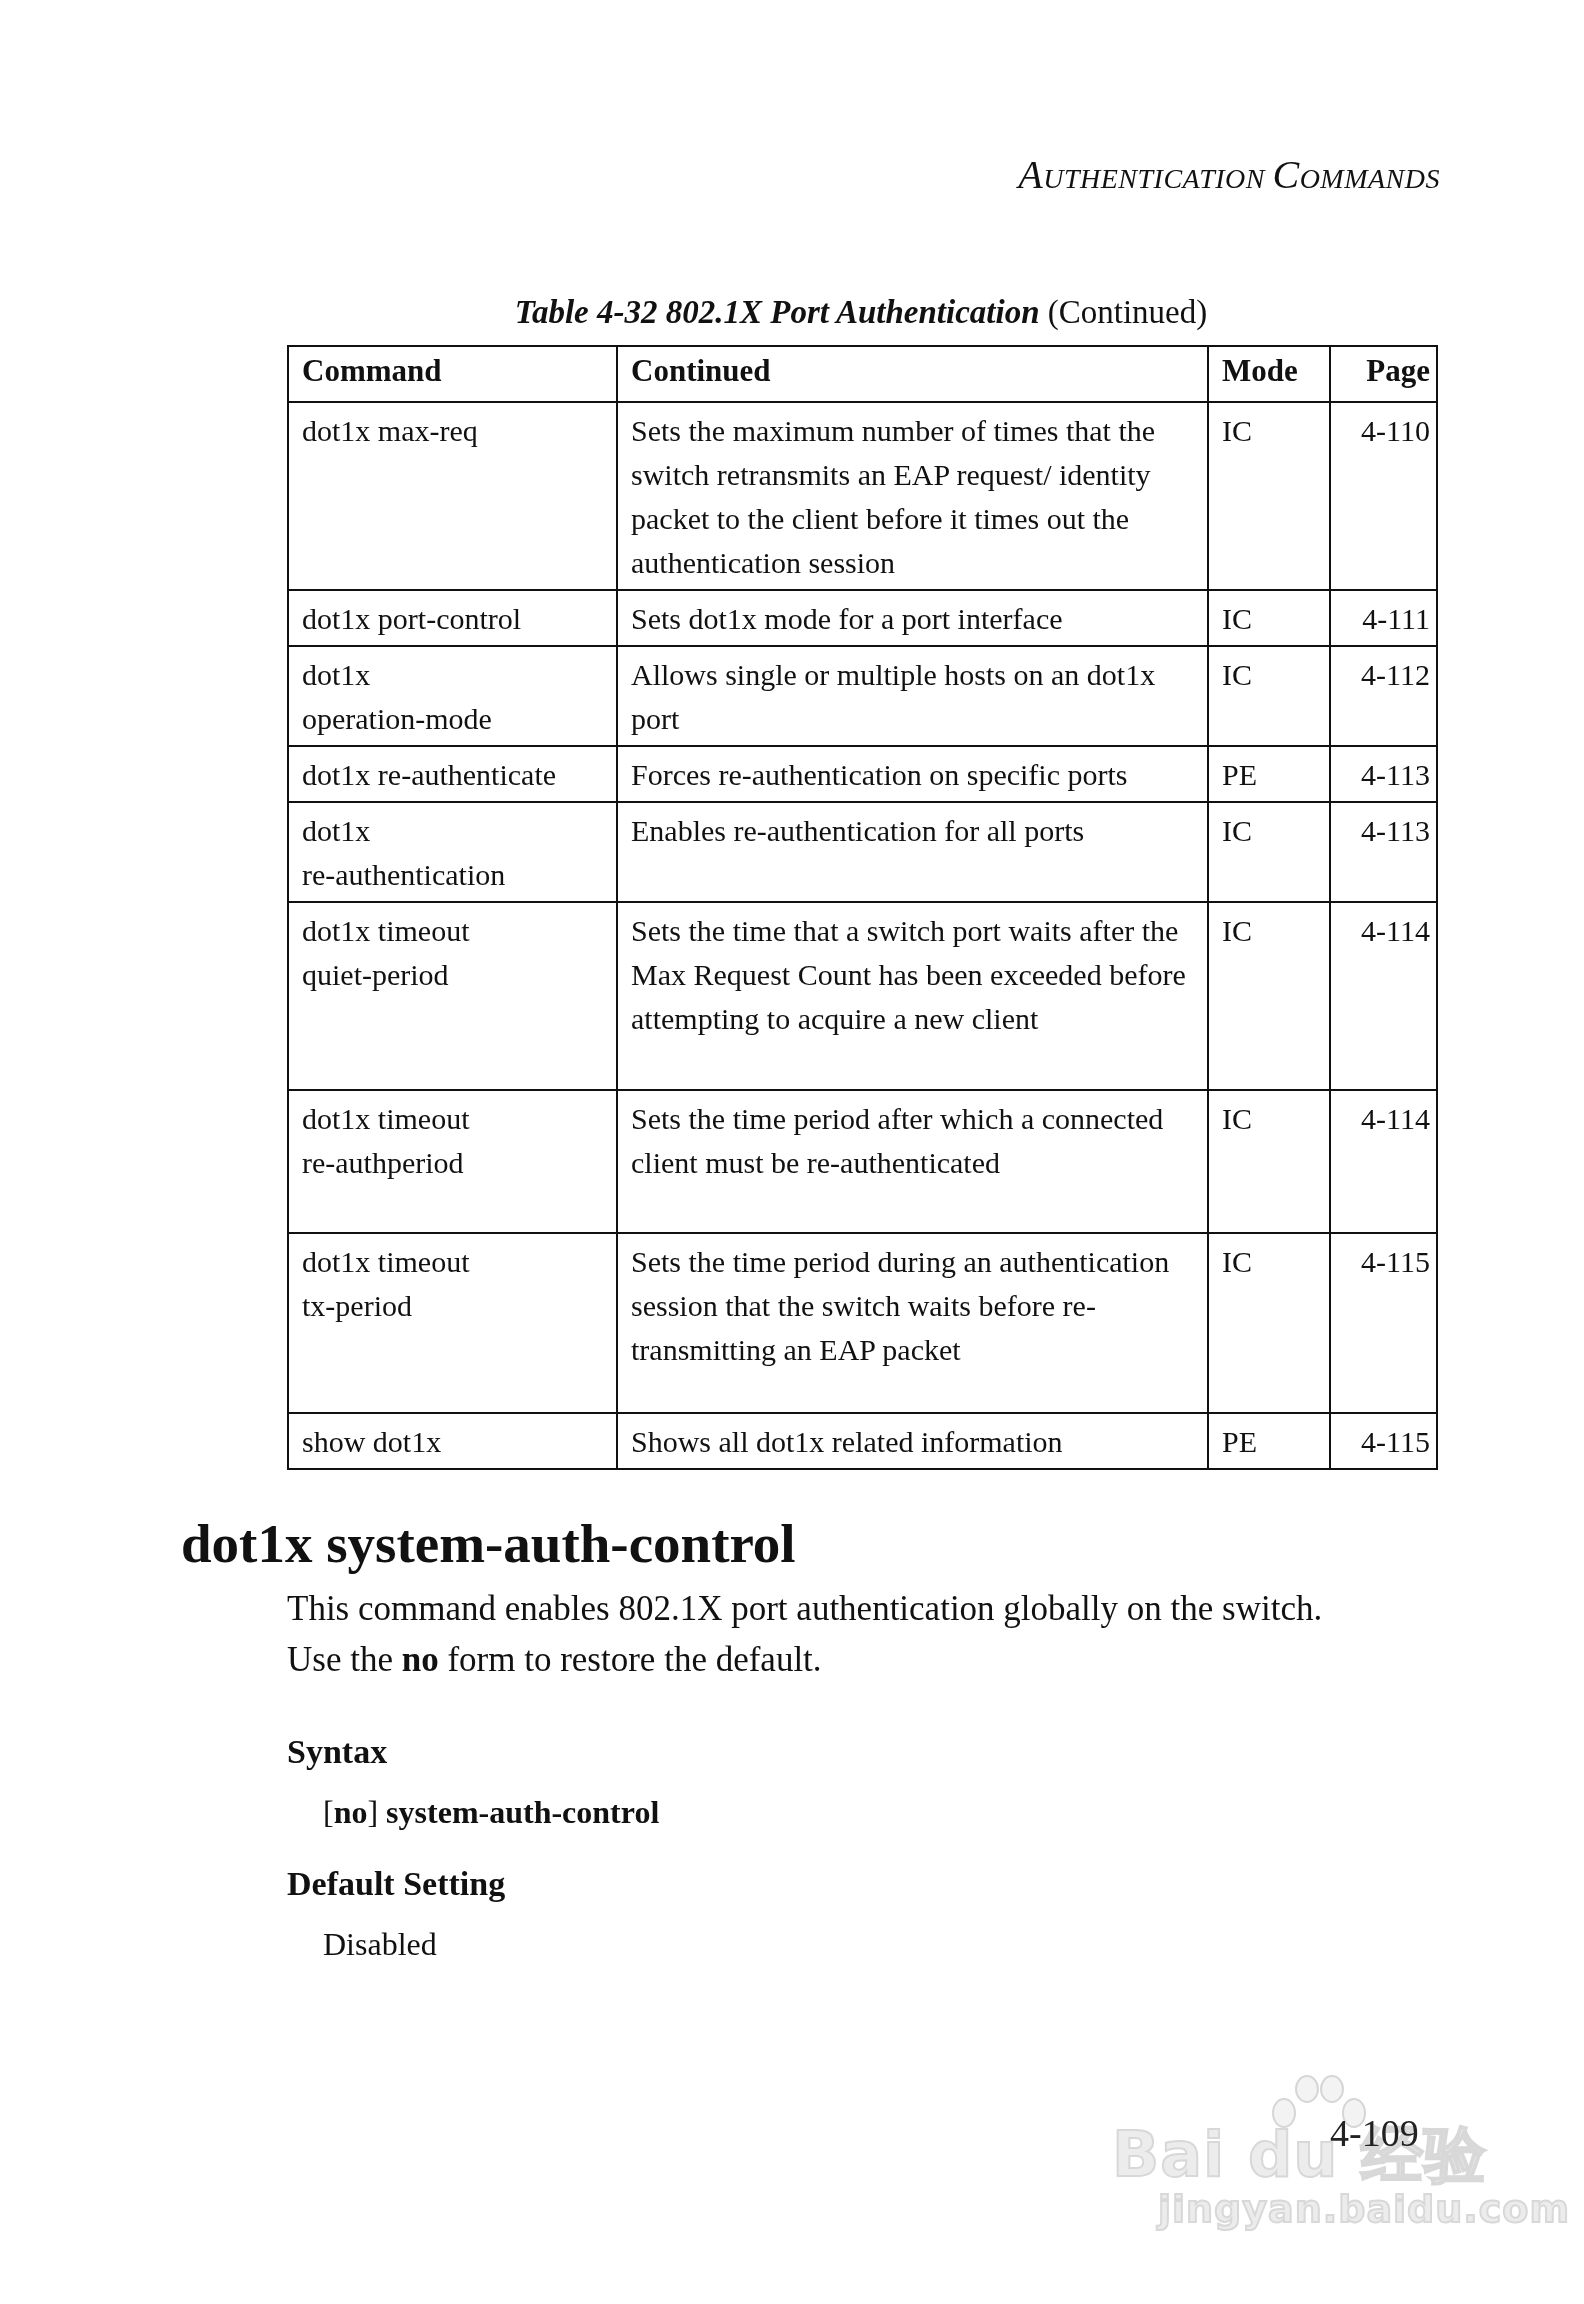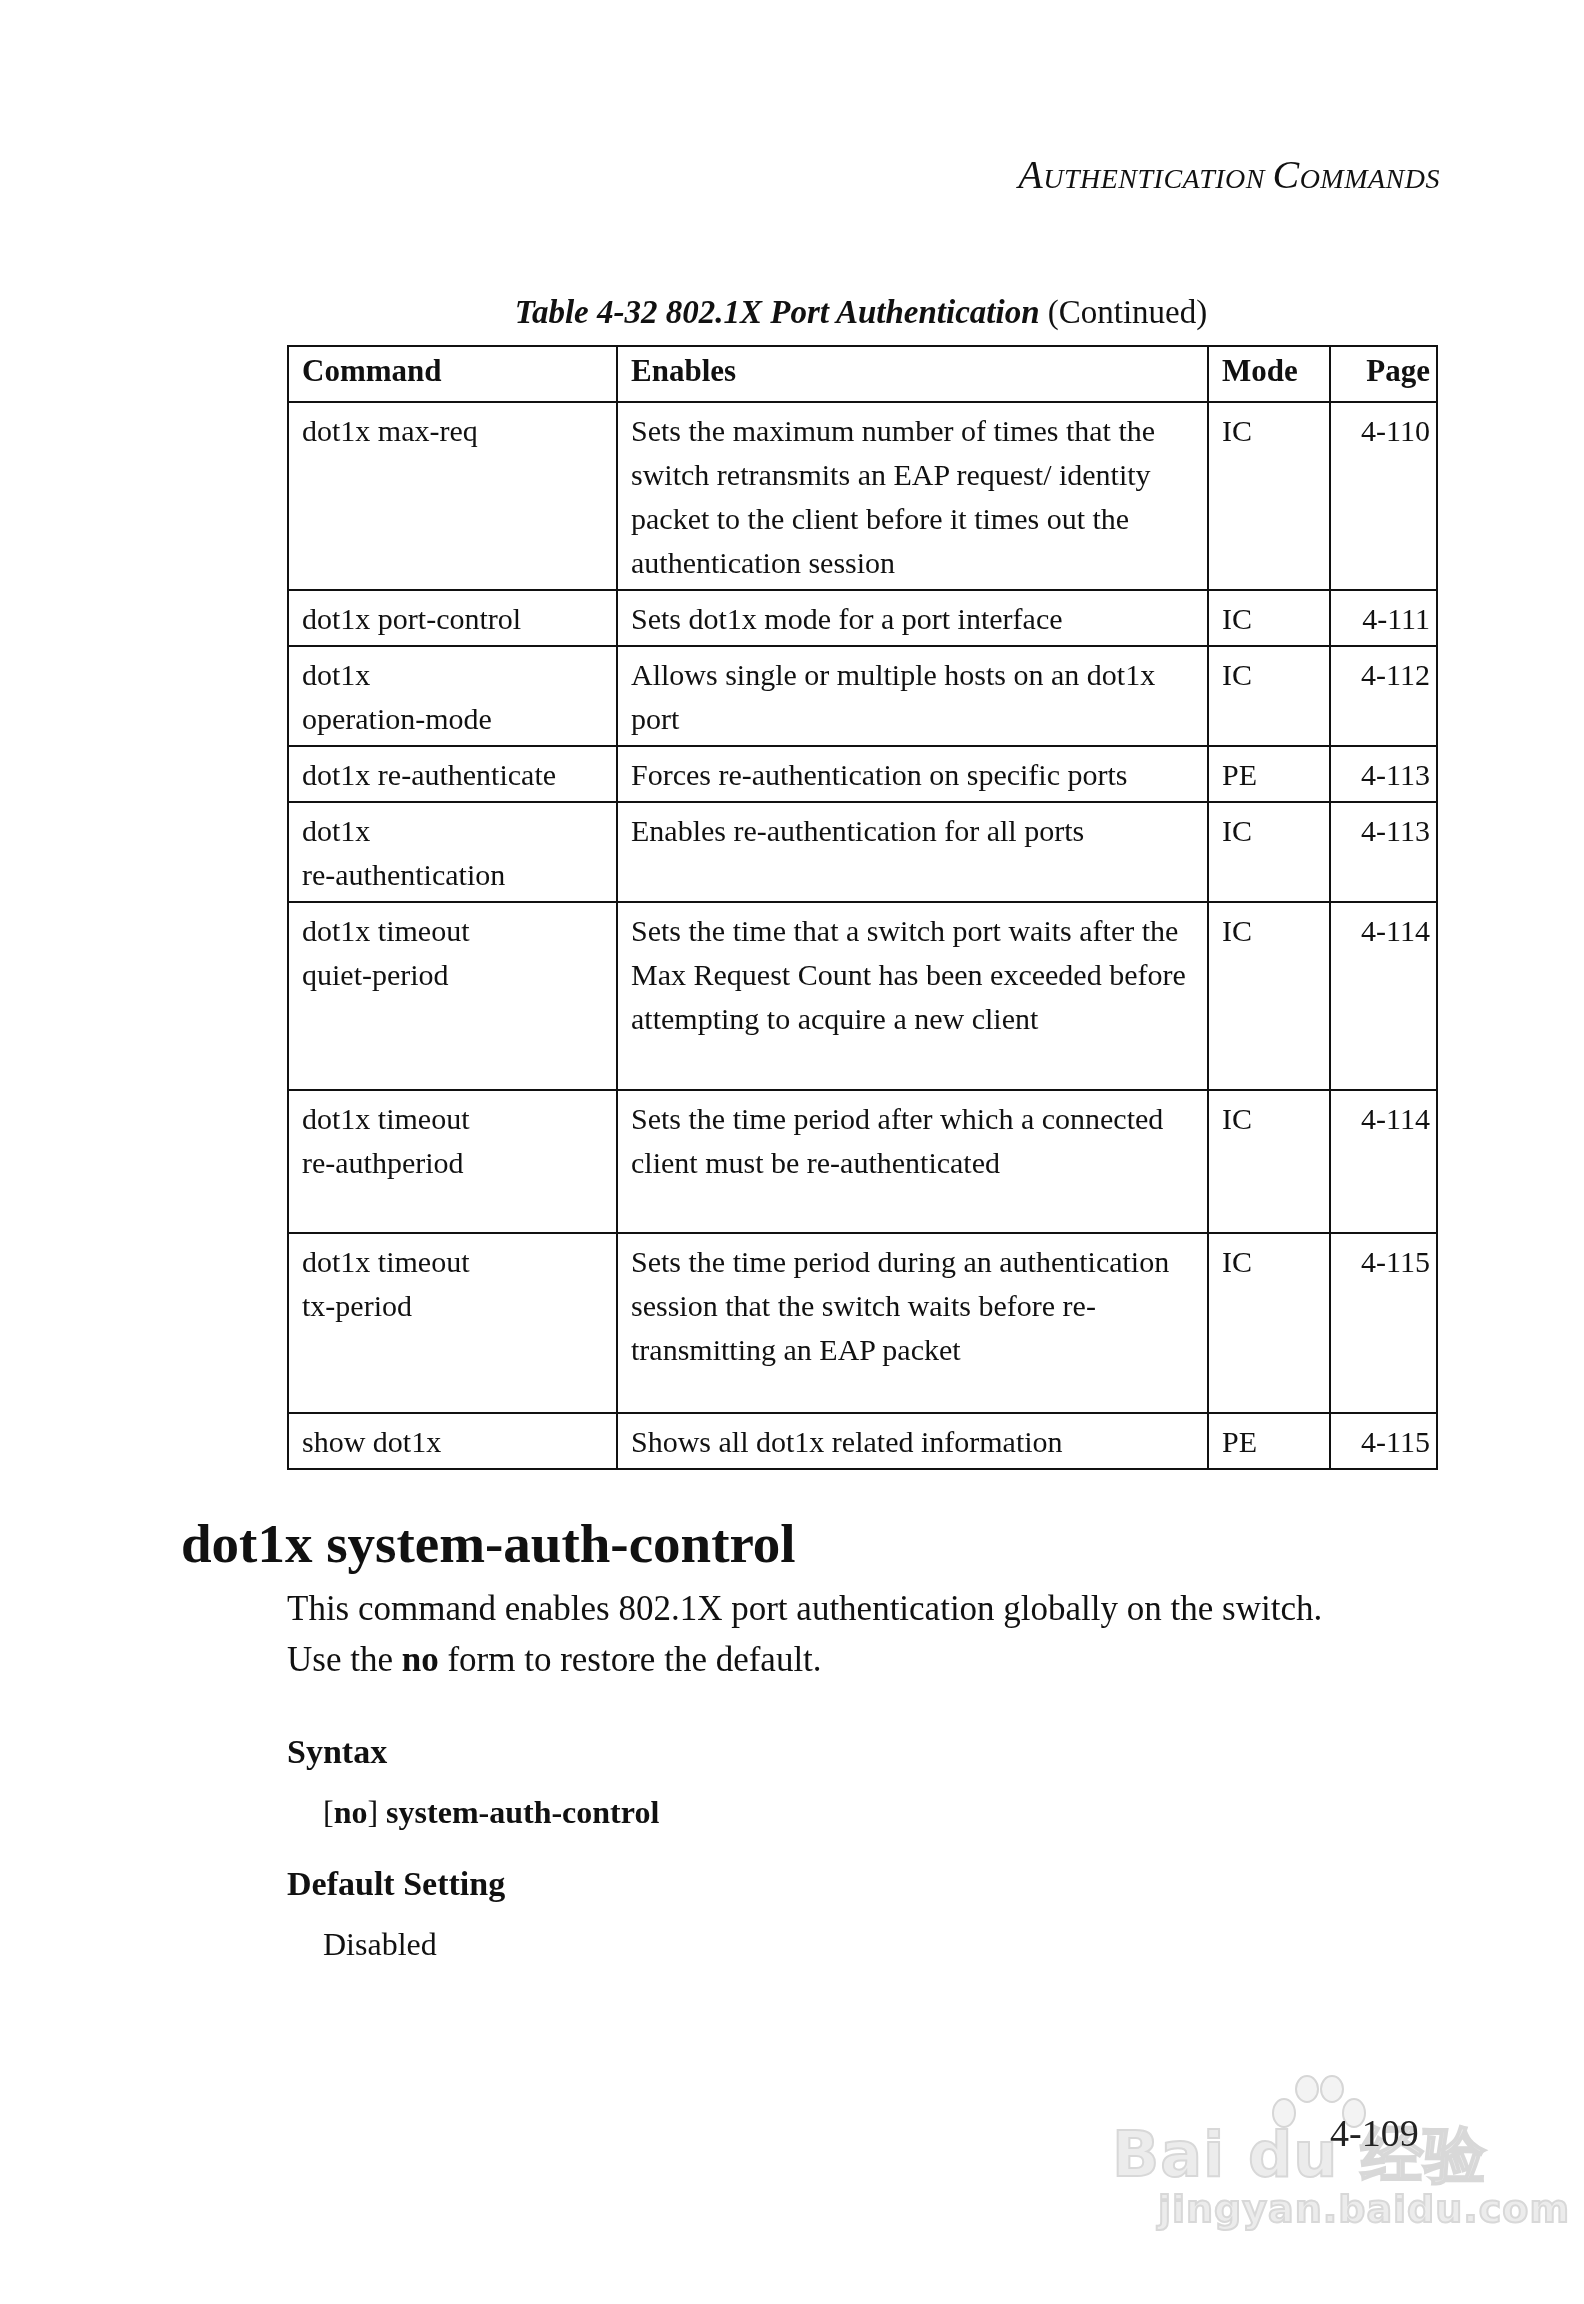--- a/index.html
+++ b/index.html
@@ -56,21 +56,21 @@
 <table class="cmd-table">
   <colgroup>
     <col class="c-cmd">
       <col class="c-fn">
       <col class="c-mode">
       <col class="c-page">
   </colgroup>
   <thead>
     <tr>
       <th>Command</th>
-      <th>Enables</th>
+      <th>Continued</th>
       <th>Mode</th>
       <th class="page">Page</th>
     </tr>
   </thead>
   <tbody>
     <tr style="height:188px">
       <td>dot1x max-req</td>
       <td>Sets the maximum number of times that the switch retransmits an EAP request/ identity packet to the client before it times out the authentication session</td>
       <td>IC</td>
       <td class="page">4-110</td>

